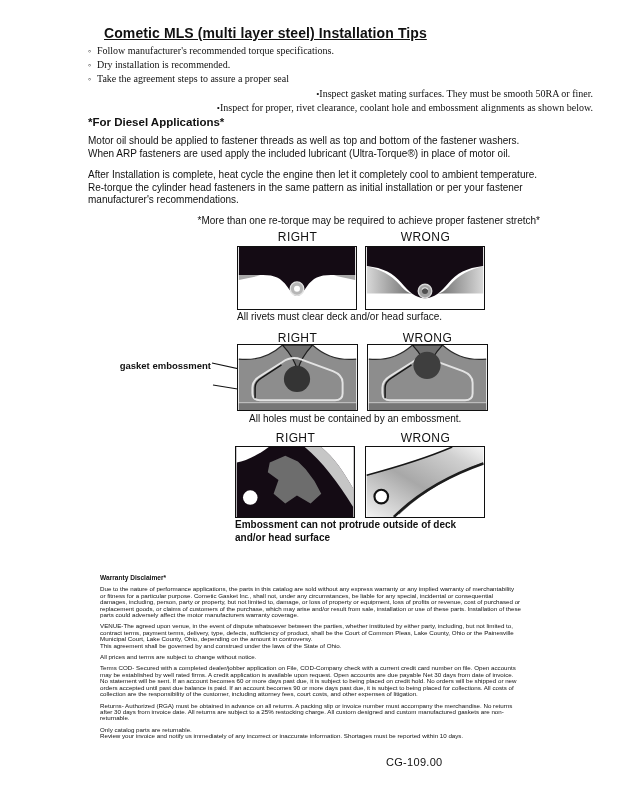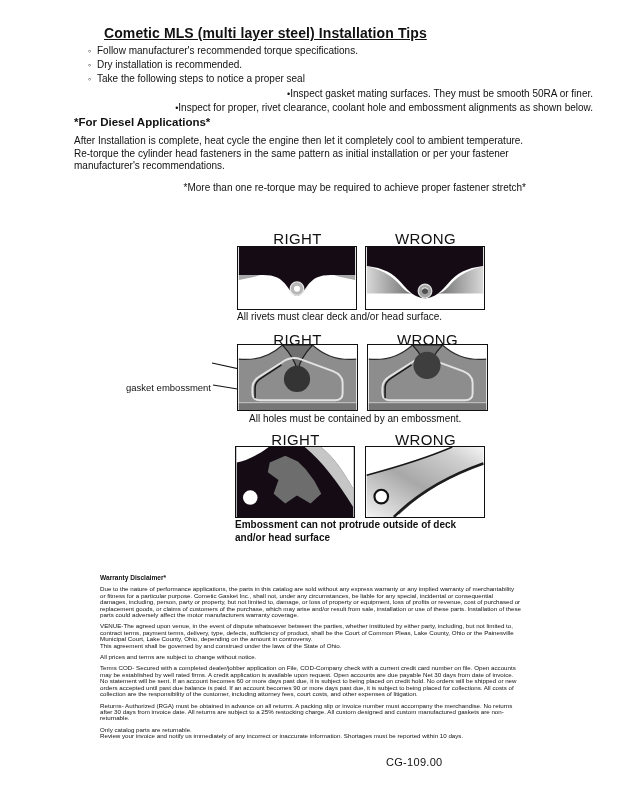--- a/index.html
+++ b/index.html
@@ -1,28 +1,28 @@
 <!DOCTYPE html>
 <html><head>
 <meta charset="utf-8">
 <style>
   html,body{margin:0;padding:0;background:#ffffff;}
   .page{position:relative;width:618px;height:800px;background:#ffffff;overflow:hidden;
         font-family:"Liberation Sans", sans-serif;color:#111111;}
   .title{position:absolute;left:100px;top:21px;margin:4px;font-size:14px;font-weight:bold;
          text-decoration:underline;letter-spacing:.1px;}
-  .bullets{position:absolute;left:88px;top:44px;width:505px;font-size:10px;line-height:14.2px;}
+  .bullets{position:absolute;left:88px;top:44px;width:505px;font-size:10px;line-height:14.2px;font-family:Liberation Serif, serif;}
   .brow{white-space:nowrap;}
   .brow .mk{display:inline-block;width:9px;font-size:9px;}
   .brow.sub{padding-left:15px;text-align:right;}
-  .diesel{position:absolute;left:74px;top:116px;width:452px;font-size:10px;line-height:12.4px;}
+  .diesel{position:absolute;left:88px;top:116px;width:452px;font-size:10px;line-height:12.4px;}
   .diesel h2{margin:0 0 7px;font-size:11.5px;font-weight:bold;}
   .diesel p{margin:0 0 9px;}
   .diesel p.note{margin:0;text-align:right;}
-  .fig-label{position:absolute;width:121px;text-align:center;font-size:15px;letter-spacing:.4px;}
+  .fig-label{position:absolute;width:121px;text-align:center;font-size:12px;letter-spacing:.4px;}
   .dbox{position:absolute;border:1.6px solid #101010;background:#fff;box-sizing:border-box;}
   .dbox svg{display:block;width:100%;height:100%;}
   .cap{position:absolute;font-size:10px;line-height:12.5px;}
   .ann{position:absolute;left:103px;width:108px;text-align:right;font-size:9.5px;line-height:11.5px;}
   .annline{position:absolute;left:205px;top:355px;width:100px;height:45px;}
   .fineprint{position:absolute;left:100px;top:575px;width:421px;font-size:6.2px;line-height:6.4px;
              letter-spacing:0;}
   .fineprint h3{margin:0 0 5px;font-size:6.6px;font-weight:bold;}
   .fineprint p{margin:0 0 5px;}
   .fineprint p.tight{margin-bottom:0;}
@@ -31,27 +31,28 @@
 </head>
 <body>
 
 <div class="page">
 
   <h1 class="title">Cometic MLS (multi layer steel) Installation Tips</h1>
 
   <div class="bullets">
     <div class="brow"><span class="mk">◦</span><span>Follow manufacturer's recommended torque specifications.</span></div>
     <div class="brow"><span class="mk">◦</span><span>Dry installation is recommended.</span></div>
-    <div class="brow"><span class="mk">◦</span><span>Take the following steps to notice a proper seal</span></div>
+    <div class="brow"><span class="mk">◦</span><span>Take the agreement steps to assure a proper seal</span></div>
     <div class="brow sub"><span class="mk">•</span><span>Inspect gasket mating surfaces.  They must be smooth 50RA or finer.</span></div>
     <div class="brow sub"><span class="mk">•</span><span>Inspect for proper, rivet clearance, coolant hole and embossment alignments as shown below.</span></div>
   </div>
 
   <div class="diesel">
     <h2>*For Diesel Applications*</h2>
+    <p>Motor oil should be applied to fastener threads as well as top and bottom of the fastener washers. When ARP fasteners are used apply the included lubricant (Ultra-Torque®) in place of motor oil.</p>
     <p>After Installation is complete, heat cycle the engine then let it completely cool to ambient temperature. Re-torque the cylinder head fasteners in the same pattern as initial installation or per your fastener manufacturer's recommendations.</p>
     <p class="note">*More than one re-torque may be required to achieve proper fastener stretch*</p>
   </div>
 
   <div class="fig-label" style="left:237px;top:230px;">RIGHT</div>
   <div class="fig-label" style="left:365px;top:230px;">WRONG</div>
 
   <div class="dbox" style="left:237px;top:246px;width:120px;height:64px;">
     <svg viewBox="0 0 120 64">
       <polygon points="0,26.5 22,29.5 0,34" fill="#a9a9a9"></polygon>
@@ -79,21 +80,21 @@
       <circle cx="60" cy="45.5" r="7" fill="#a3a3a3" stroke="#d9d9d9" stroke-width="1.4"></circle>
       <circle cx="60" cy="45.5" r="3.1" fill="#4f4f4f"></circle>
       <path d="M56.8,44 A3.6,3.6 0 0 1 63.2,44" fill="none" stroke="#e9e9e9" stroke-width="1.1"></path>
     </svg>
   </div>
   <div class="cap" style="left:237px;top:311px;">All rivets must clear deck and/or head surface.</div>
 
   <div class="fig-label" style="left:237px;top:331px;">RIGHT</div>
   <div class="fig-label" style="left:367px;top:331px;">WRONG</div>
 
-  <div class="ann" style="top:382px;">
+  <div class="ann" style="top:360px;font-weight:bold;">
     <span>gasket embossment</span>
   </div>
   <svg class="annline" viewBox="0 0 100 45">
     <line x1="7" y1="8" x2="89" y2="26" stroke="#111" stroke-width="1.1"></line>
     <line x1="8" y1="30" x2="57" y2="38" stroke="#111" stroke-width="1.1"></line>
   </svg>
 
   <div class="dbox" style="left:237px;top:344px;width:121px;height:67px;">
     <svg viewBox="0 0 121 67">
       <path d="M0,14.5 C19,16.5 33,11 45,0 L76,0 C88,11 102,16.5 121,14.5 V67 H0 Z" fill="#8d8d8d"></path>

